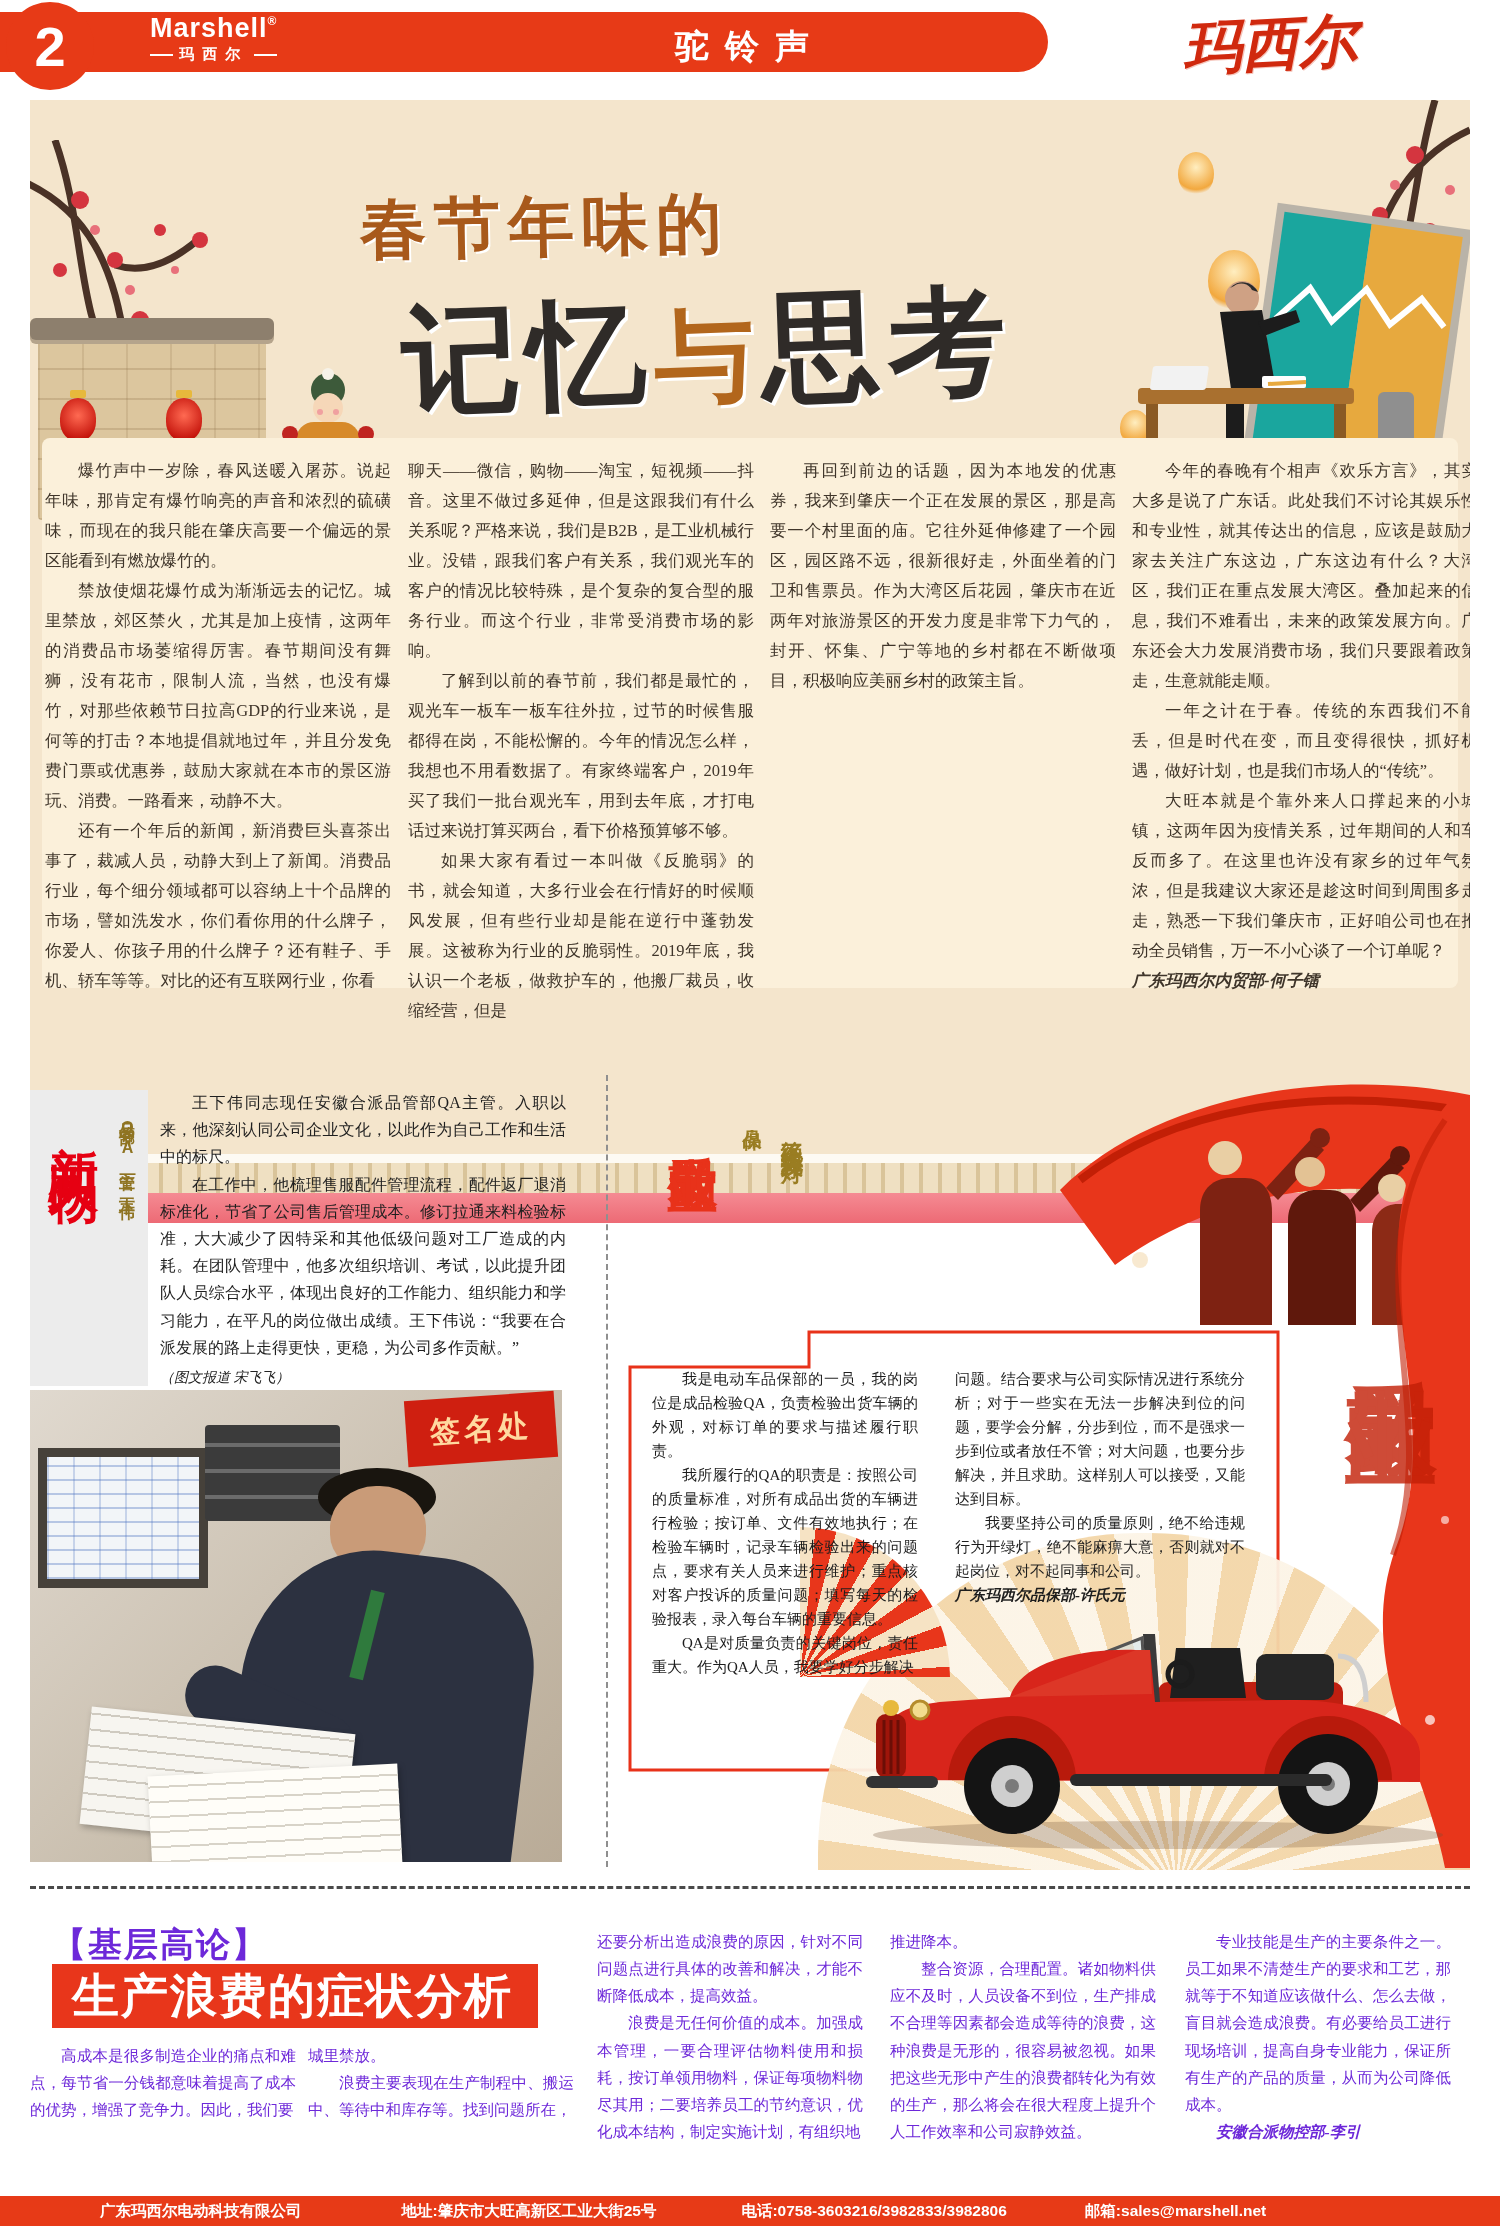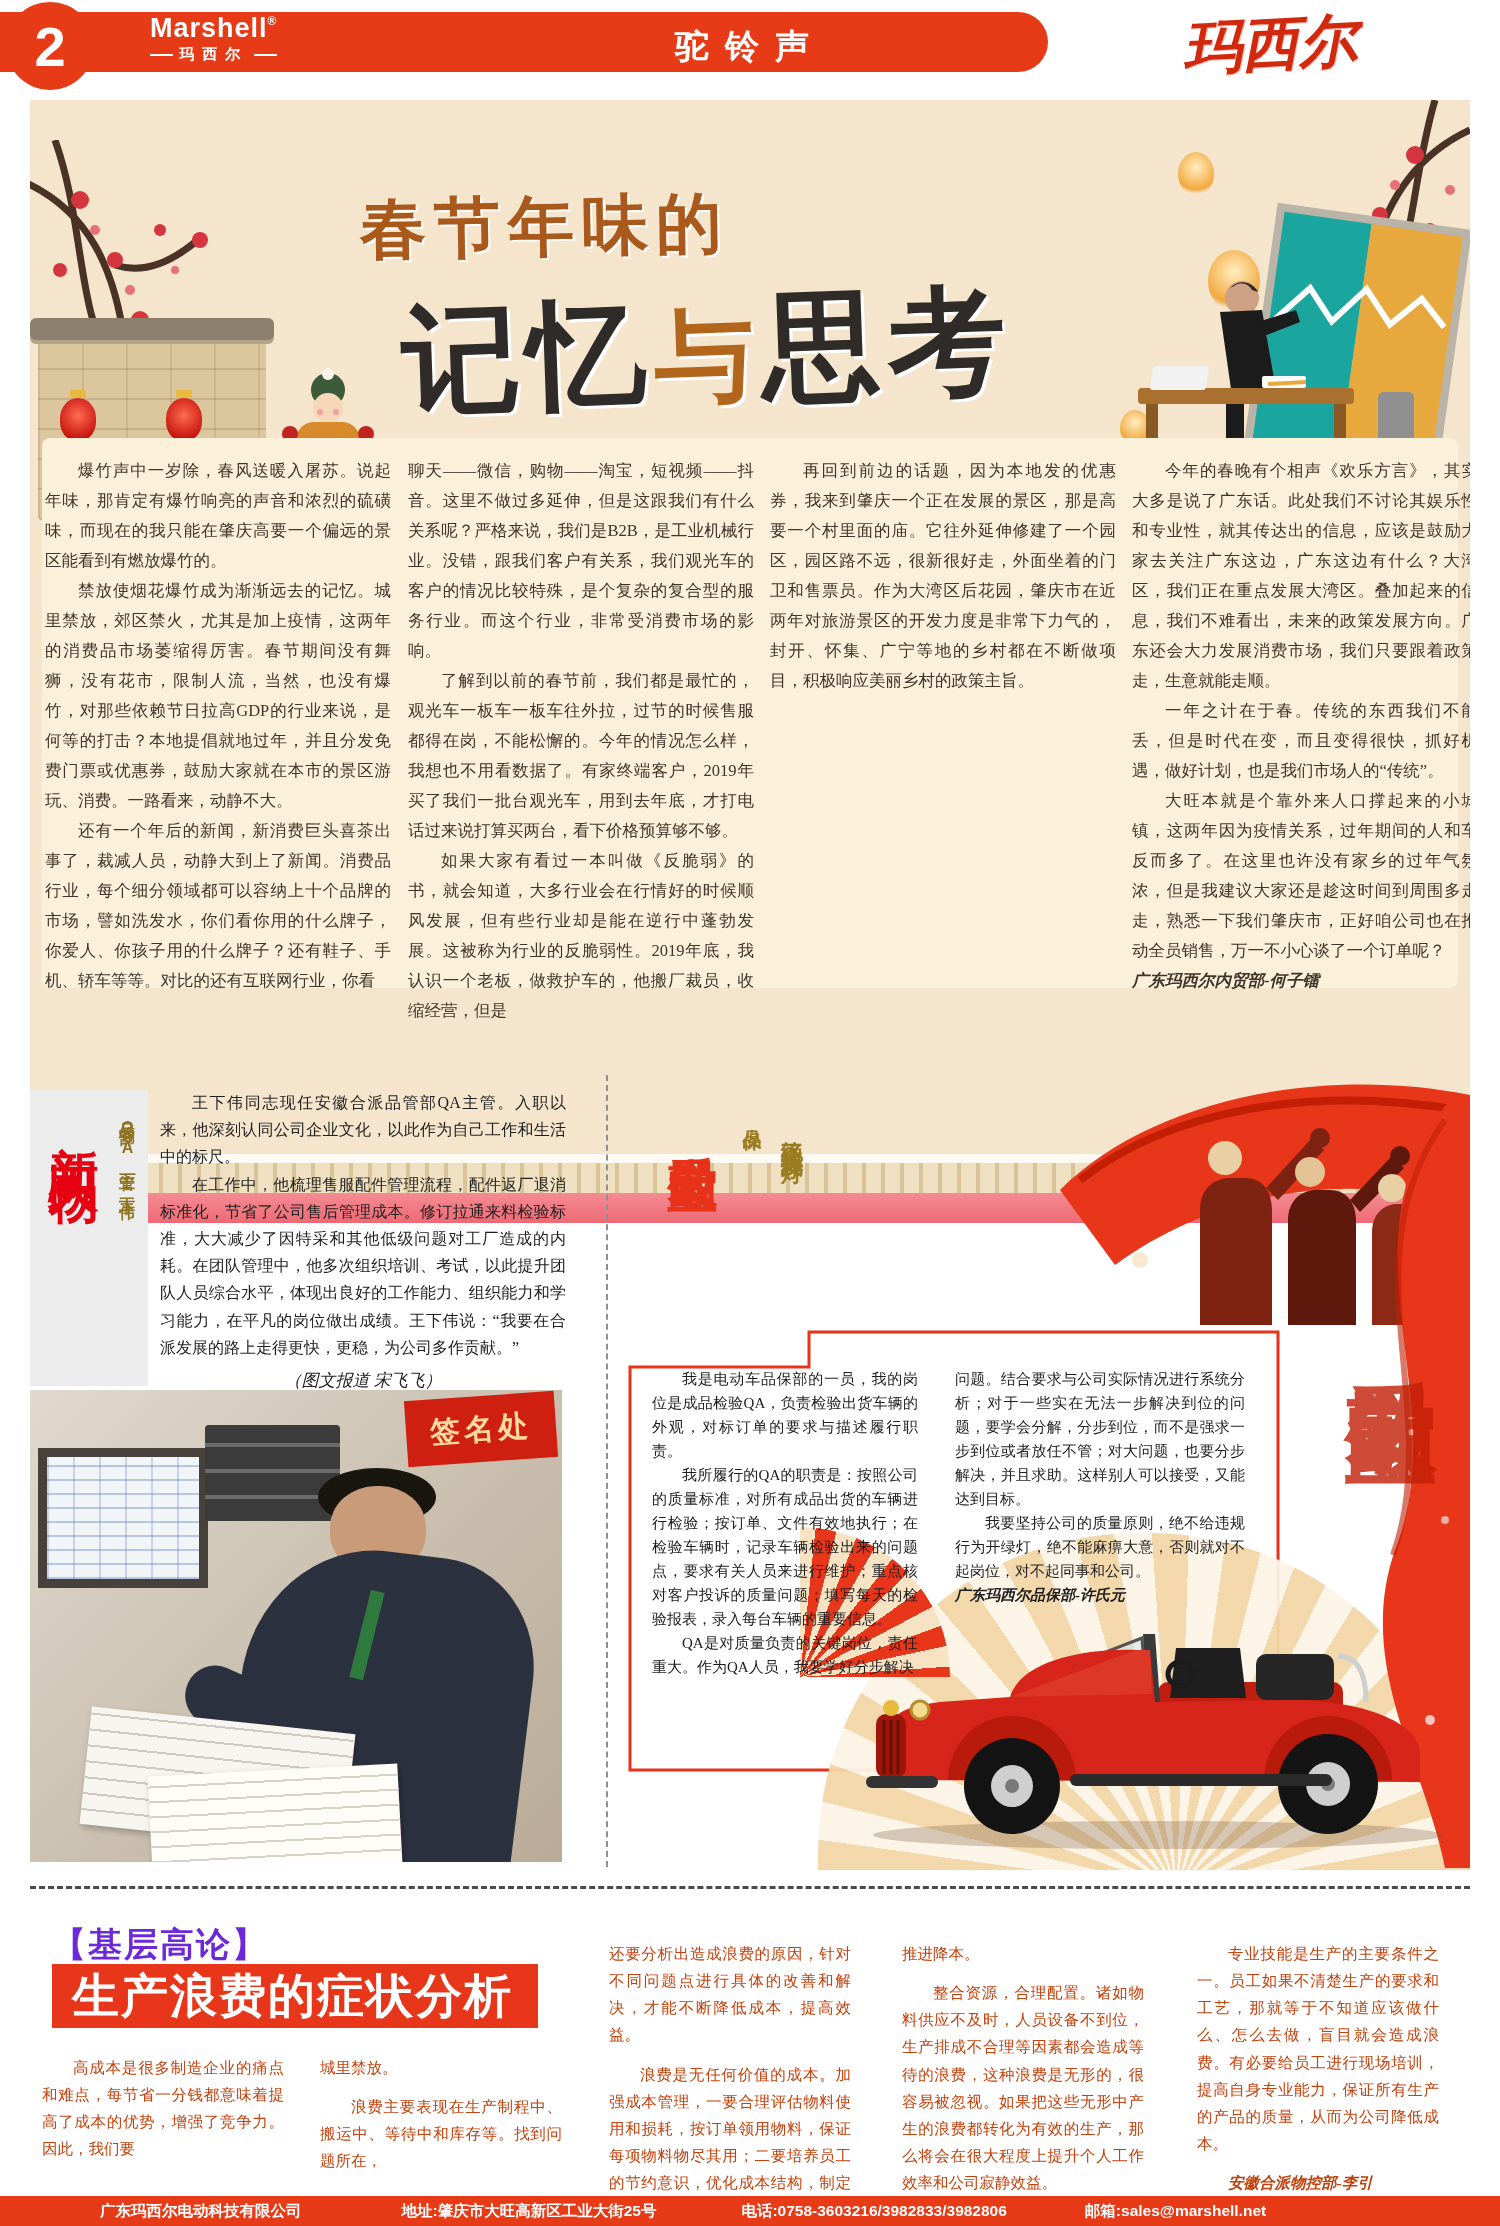--- a/index.html
+++ b/index.html
@@ -52,21 +52,21 @@
 
   
   .midsec{position:absolute;left:30px;top:1075px;width:1440px;height:795px;overflow:hidden;}
   .people-box{position:absolute;left:0;top:15px;width:118px;height:296px;background:#ececec;
         display:flex;justify-content:center;gap:8px;padding-top:16px;box-sizing:border-box;}
   .v-text{writing-mode:vertical-rl;text-orientation:upright;}
   .people-title{color:#e60012;font:bold 50px "Liberation Sans",sans-serif;letter-spacing:10px;}
   .people-sub{color:#8f7422;font:bold 16px "Liberation Sans",sans-serif;letter-spacing:3px;padding-top:4px;}
   .people-text{position:absolute;left:130px;top:14px;width:406px;}
   .people-text p{margin:0;font-size:16px;line-height:1.7;text-indent:2em;text-align:justify;color:#1f1f1f;}
-  .credit{text-align:center;font-size:17px;font-style:italic;color:#222;margin-top:8px;}
+  .credit{text-align:left;font-size:14px;font-style:italic;color:#222;margin-top:8px;}
 
   .photo{position:absolute;left:0;top:315px;width:532px;height:472px;overflow:hidden;
         background:linear-gradient(135deg,#e0d9cf,#c7bcab 60%,#b9ab97);}
   .ph-monitor{position:absolute;left:8px;top:58px;width:152px;height:122px;background:#f2f5f8;border:9px solid #46413a;
         background-image:repeating-linear-gradient(0deg,rgba(70,110,190,.35) 0 2px,transparent 2px 14px),
                          repeating-linear-gradient(90deg,rgba(70,110,190,.25) 0 2px,transparent 2px 26px);}
   .ph-tray{position:absolute;left:175px;top:35px;width:135px;height:96px;background:#3b3b3b;
         background-image:repeating-linear-gradient(0deg,transparent 0 22px,#6b6b6b 22px 26px);border-radius:4px;}
   .ph-sign{position:absolute;right:6px;top:6px;width:150px;height:66px;background:#cf1f10;color:#ffd9a0;
         font:bold 30px "DejaVu Serif",serif;display:flex;align-items:center;justify-content:center;
@@ -107,21 +107,21 @@
   .car{position:absolute;left:828px;top:515px;width:600px;height:265px;z-index:3;}
 
   
   .top-dash{position:absolute;left:30px;top:1886px;width:1440px;border-top:3px dashed #4a4a4a;}
   .grass{position:absolute;left:30px;top:1900px;width:1440px;height:260px;}
   .gr-kicker{position:absolute;left:22px;top:22px;color:#6d28d9;font:bold 34px "Liberation Sans",sans-serif;letter-spacing:2px;}
   .gr-banner{position:absolute;left:22px;top:64px;width:486px;height:64px;background:#e8361b;color:#fff;
         display:flex;align-items:center;padding-left:20px;box-sizing:border-box;
         font:bold 47px "Liberation Sans",sans-serif;letter-spacing:2px;}
   .gr-col{position:absolute;width:266px;}
-  .gr-col p{margin:12px;font-size:15.5px;line-height:1.75;text-indent:2em;text-align:justify;color:#c2410c;}
+  .gr-col p{margin:0;font-size:15.5px;line-height:1.75;text-indent:2em;text-align:justify;color:#6d28d9;}
   .gc0{left:0;top:142px;}
   .gc1{left:278px;top:142px;}
   .gc2{left:567px;top:28px;}
   .gc3{left:860px;top:28px;}
   .gc4{left:1155px;top:28px;}
   .gr-sign{text-align:right;font-weight:bold;font-style:italic;font-size:16px;color:#161616;margin-top:2px;}
 
   
   .footer{position:absolute;left:0;top:2196px;width:1500px;height:30px;background:#e73a17;color:#fff;
         display:flex;align-items:center;font:bold 15.5px "Liberation Sans",sans-serif;}

